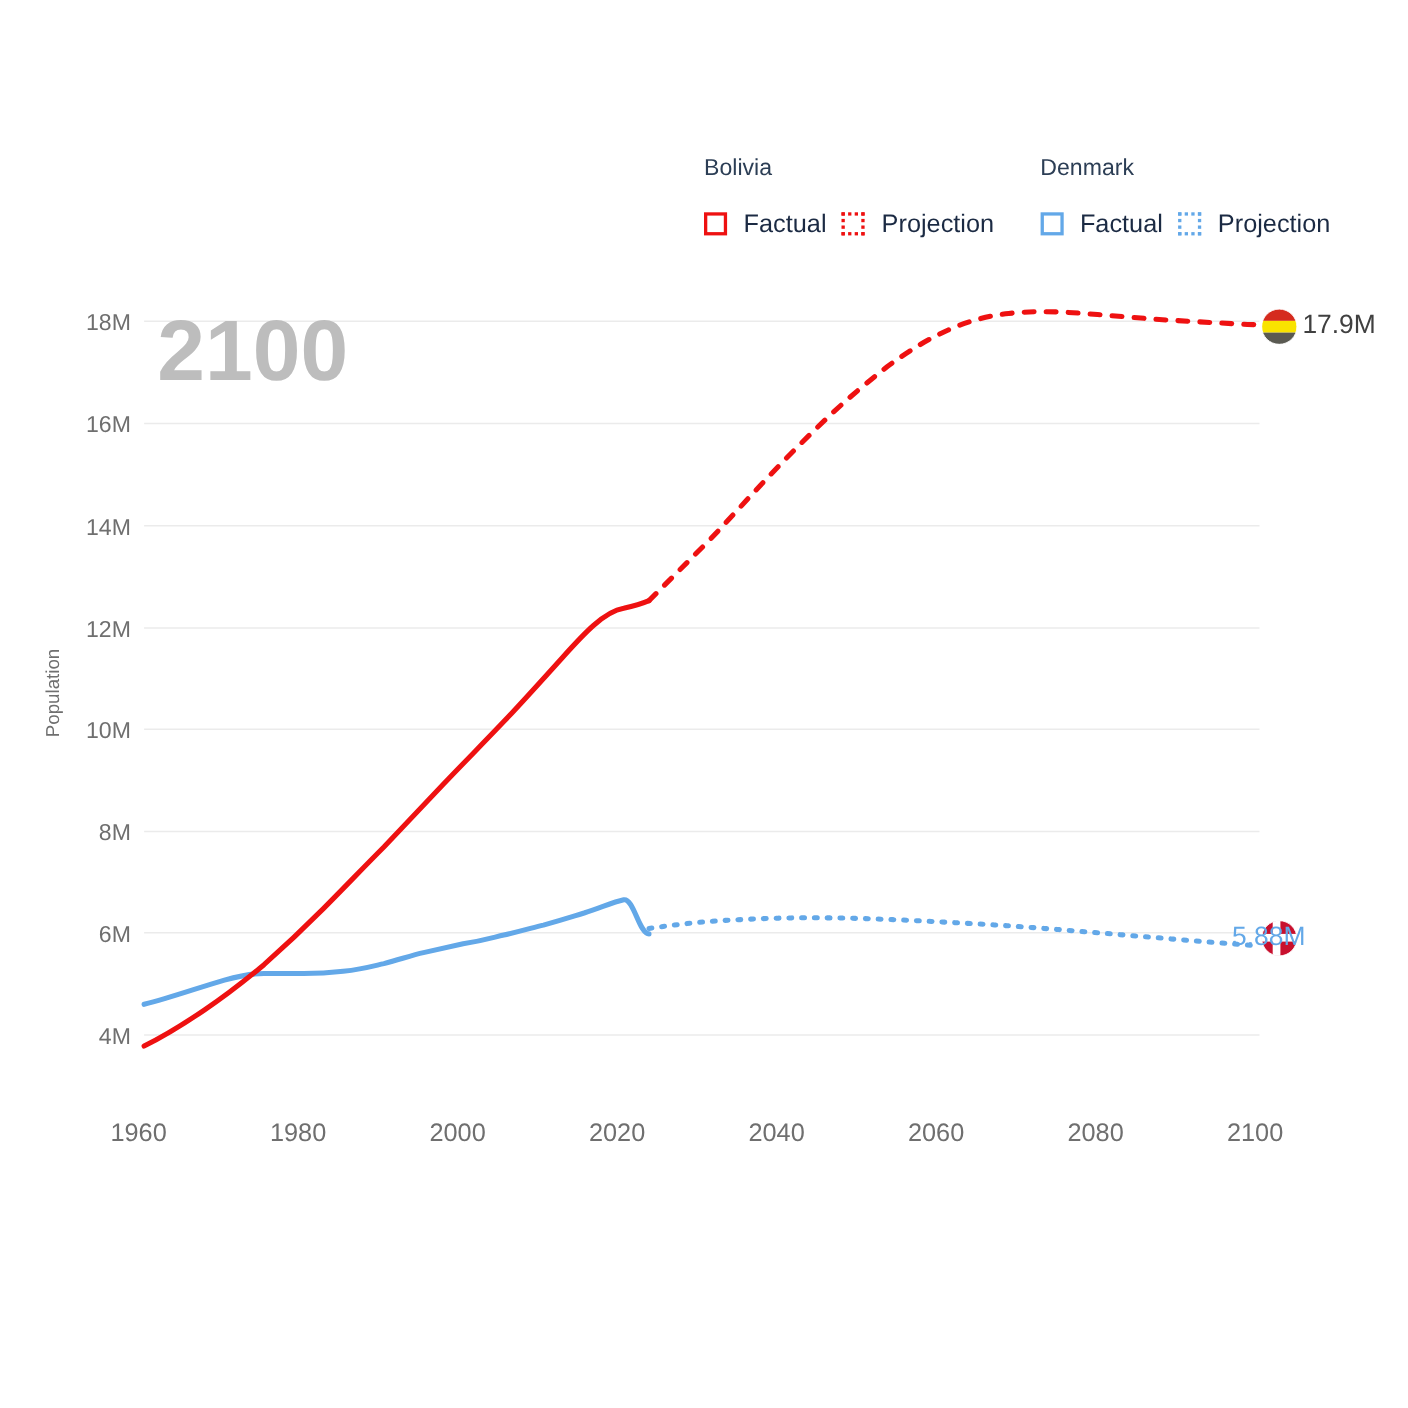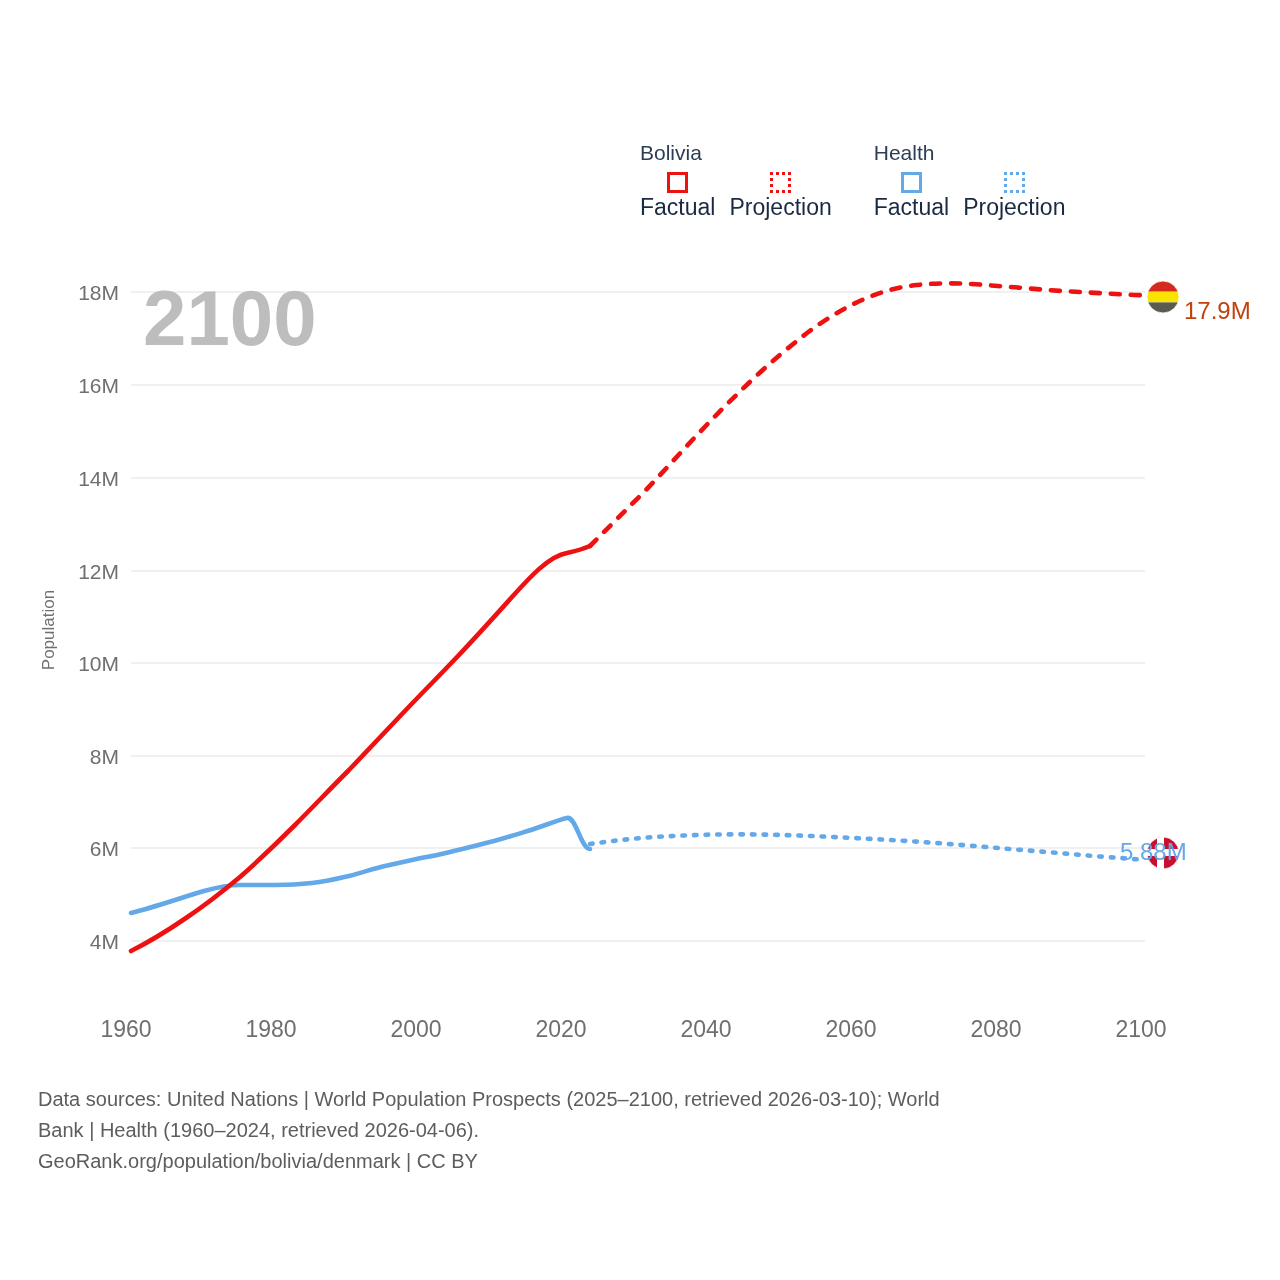--- a/index.html
+++ b/index.html
@@ -51,23 +51,24 @@
     line-height: 1;
   }
   .legend-items {
     display: flex;
     flex-direction: row;
     align-items: center;
     gap: 14px;
   }
   .legend-item {
     display: flex;
-    flex-direction: column;
+    flex-direction: row;
     align-items: center;
-    gap: 3px;
+    gap: 15px;
+    margin-top: 20px;
   }
   .swatch {
     width: 21px;
     height: 21px;
     box-sizing: border-box;
     background: transparent;
     flex: none;
   }
   .swatch.solid-red   { border: 3px solid #ee1111; }
   .swatch.dotted-red  { border: 3px dotted #ee1111; }
@@ -106,21 +107,21 @@
   .x-tick-label {
     font-size: 23px;
     fill: #6f6f6f;
   }
   .endpoint-label {
     font-size: 24px;
     white-space: nowrap;
     position: absolute;
     line-height: 1;
   }
-  .endpoint-label.bolivia { color: #c2410c; left: 1184px; top: 299px; }
+  .endpoint-label.bolivia { color: #404040; left: 1184px; top: 284px; }
   .endpoint-label.denmark { color: #63a8e8; left: 1120px; top: 840px; }
   
   .footer {
     position: absolute;
     left: 38px;
     top: 1084px;
     width: 1210px;
     font-size: 20px;
     color: #5d5d5d;
     line-height: 1.55;
@@ -142,21 +143,21 @@
           <span class="swatch solid-red"></span>
           <span class="legend-label">Factual</span>
         </div>
         <div class="legend-item">
           <span class="swatch dotted-red"></span>
           <span class="legend-label">Projection</span>
         </div>
       </div>
     </div>
     <div class="legend-group">
-      <div class="legend-group-title">Health</div>
+      <div class="legend-group-title">Denmark</div>
       <div class="legend-items">
         <div class="legend-item">
           <span class="swatch solid-blue"></span>
           <span class="legend-label">Factual</span>
         </div>
         <div class="legend-item">
           <span class="swatch dotted-blue"></span>
           <span class="legend-label">Projection</span>
         </div>
       </div>
@@ -274,19 +275,14 @@
           <rect x="1157" y="837" width="7" height="32" fill="#ffffff"></rect>
         </g>
         <circle cx="1163" cy="853" r="16" fill="none" stroke="#ffffff" stroke-width="0.8"></circle>
       </g>
     </svg>
 
     <div class="endpoint-label bolivia">17.9M</div>
     <div class="endpoint-label denmark">5.88M</div>
   </div>
 
-  <div class="footer">
-    <div class="line-src">Data sources: United Nations | World Population Prospects (2025–2100, retrieved 2026-03-10); World</div>
-    <div class="line-src">Bank | Health (1960–2024, retrieved 2026-04-06).</div>
-    <div>GeoRank.org/population/bolivia/denmark | CC BY</div>
-  </div>
 
 </div>
 
 </body></html>

